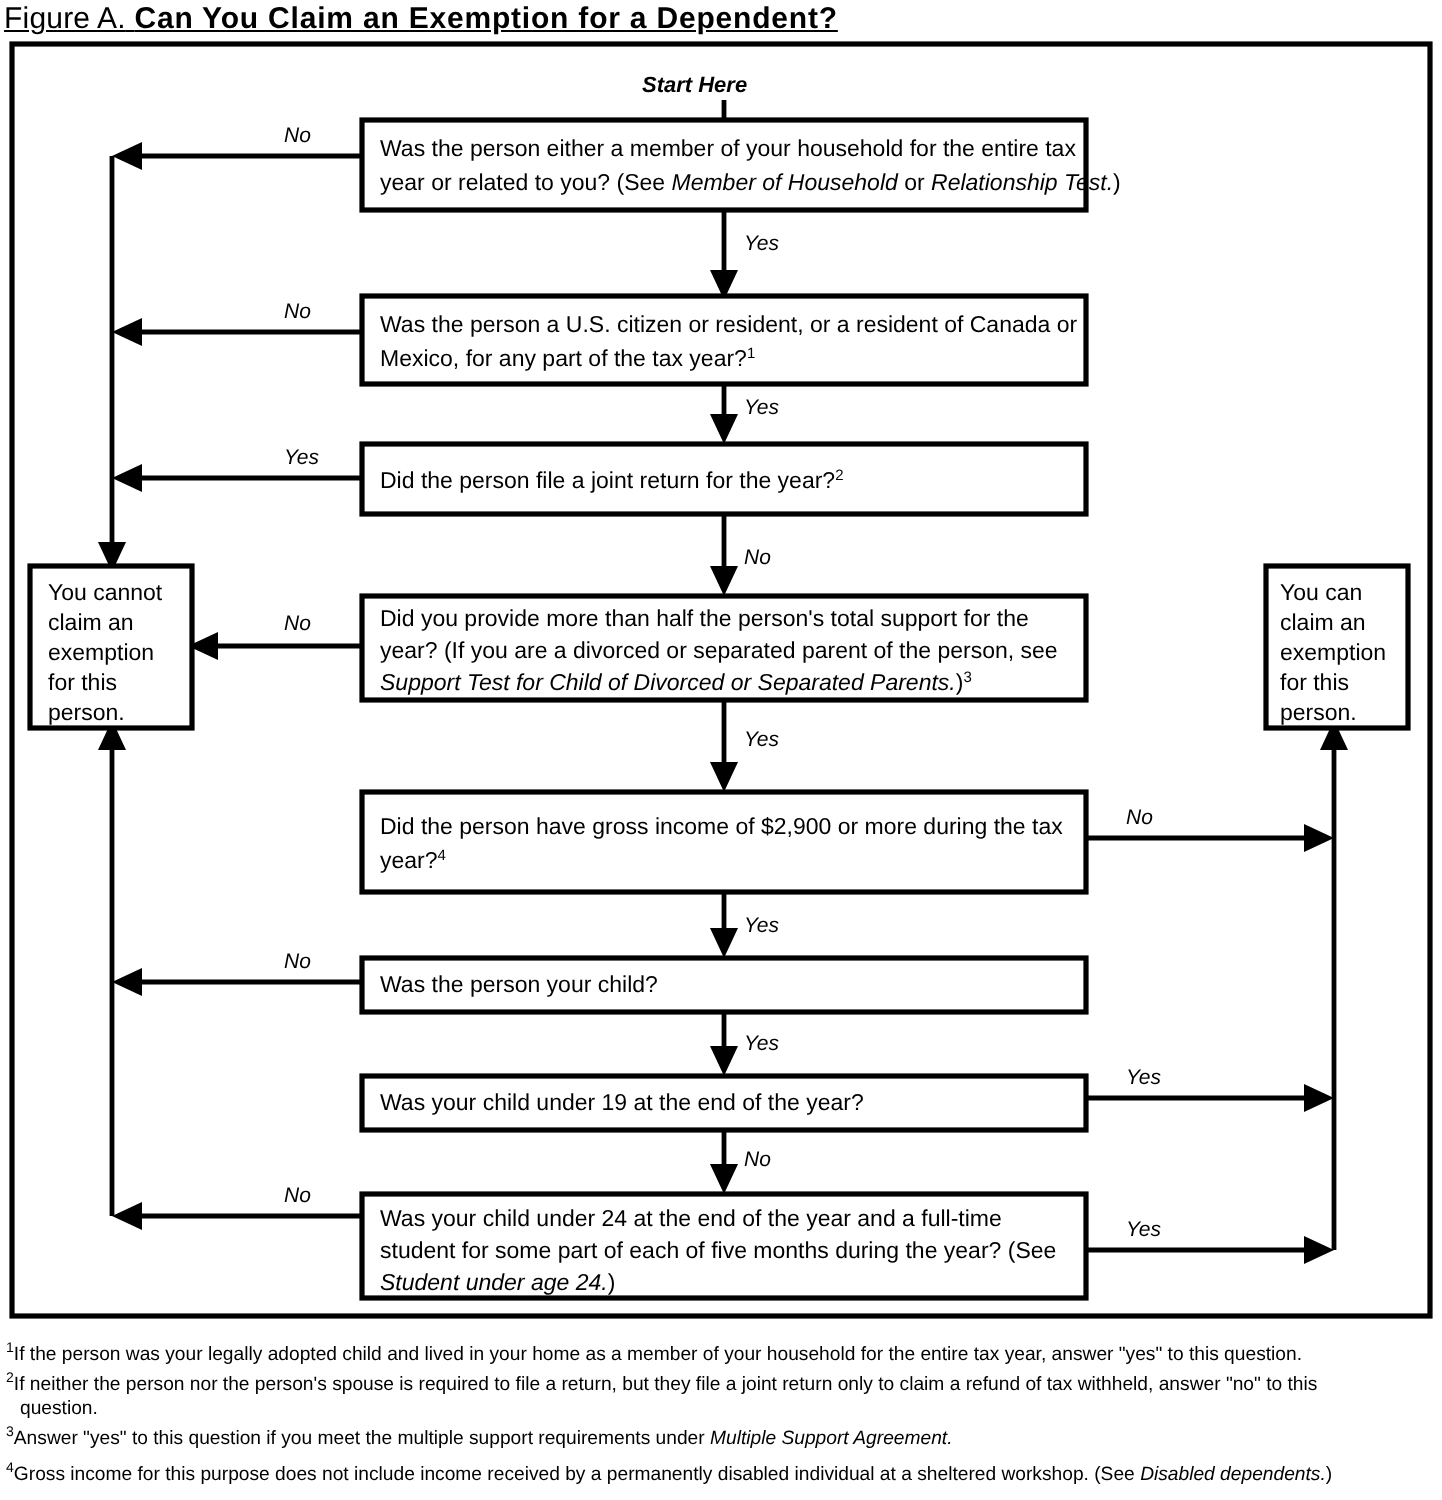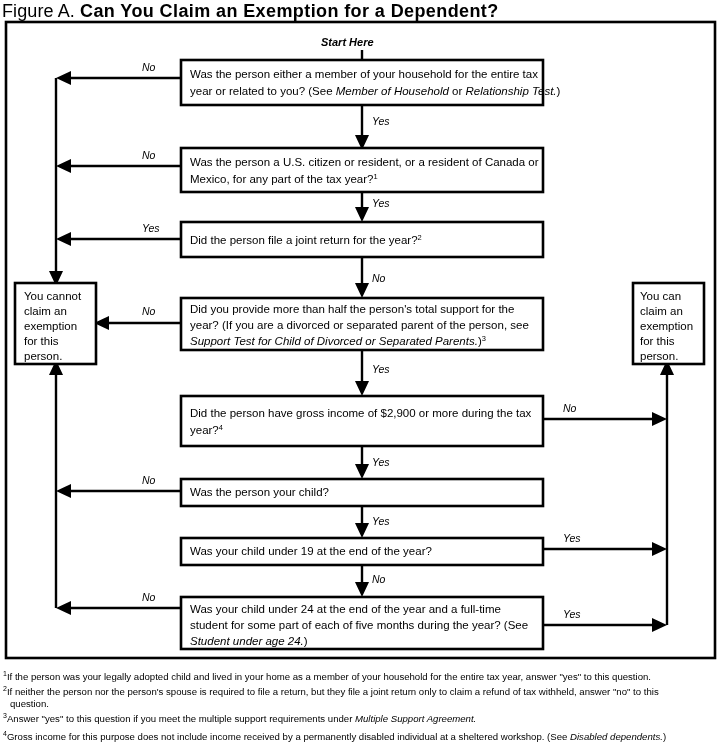--- a/index.html
+++ b/index.html
@@ -18,23 +18,24 @@
   #page {
     position: absolute;
     left: 0; top: 0;
     width: 721px;
     height: 750px;
   }
   .fig-title {
     position: absolute;
     left: 2px;
     top: 1px;
-    font-size: 18px;
+    font-size: 15px;
     white-space: nowrap;
     letter-spacing: 0.1px;
+    text-decoration: underline;
   }
   .fig-title .lead { font-weight: normal; }
   .fig-title .bold { font-weight: bold; letter-spacing: 0.4px; }
 
   svg#chart {
     position: absolute;
     left: 0;
     top: 0;
     width: 721px;
     height: 750px;

